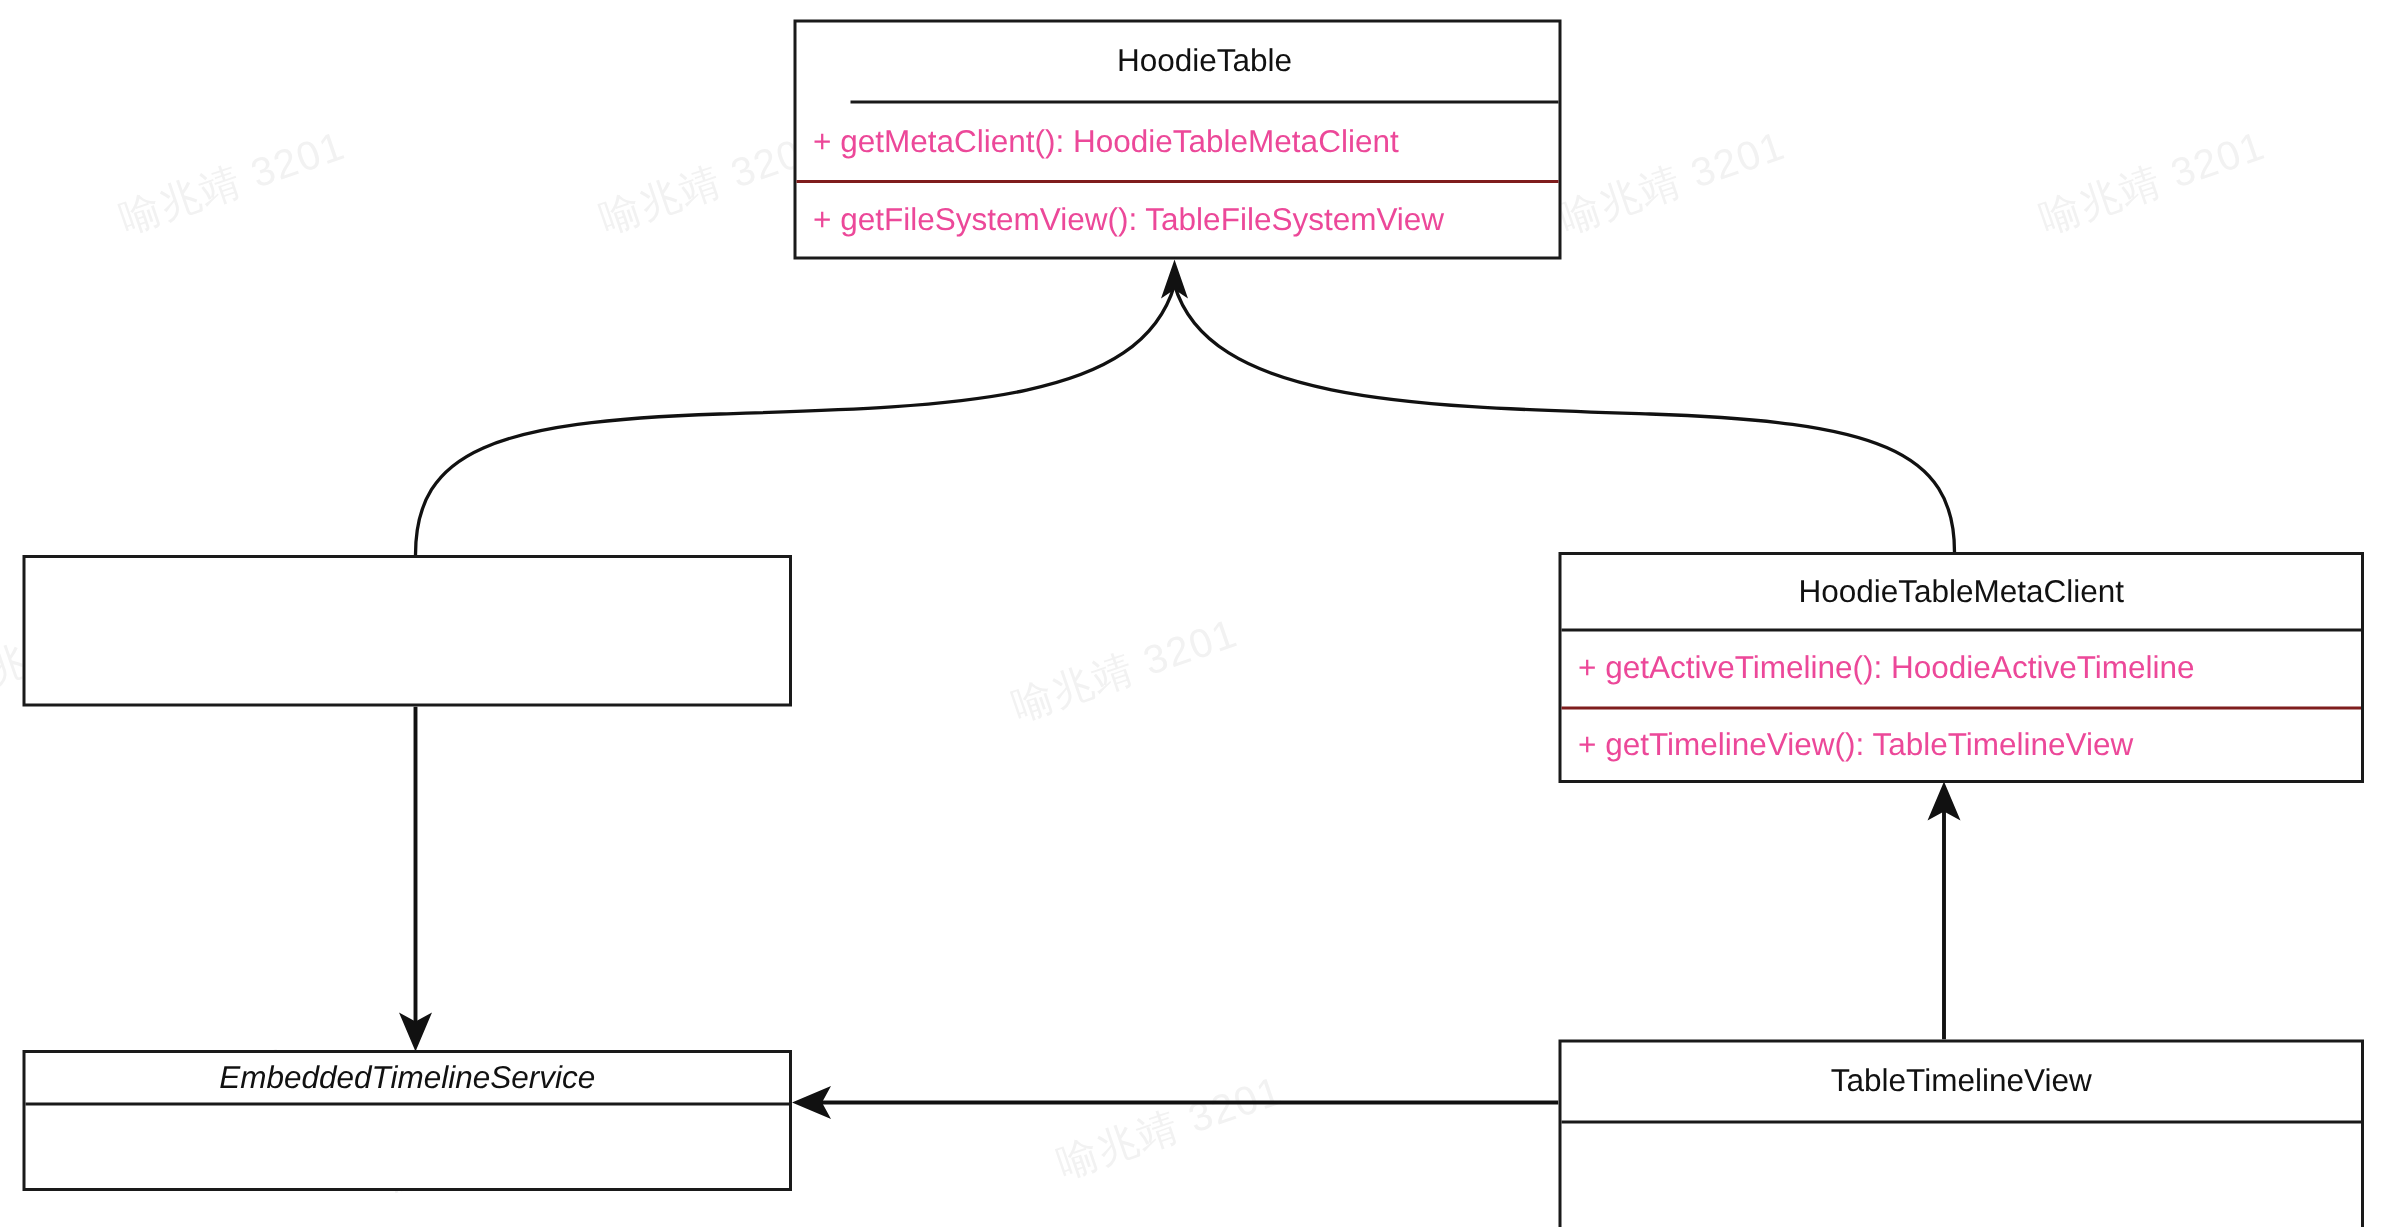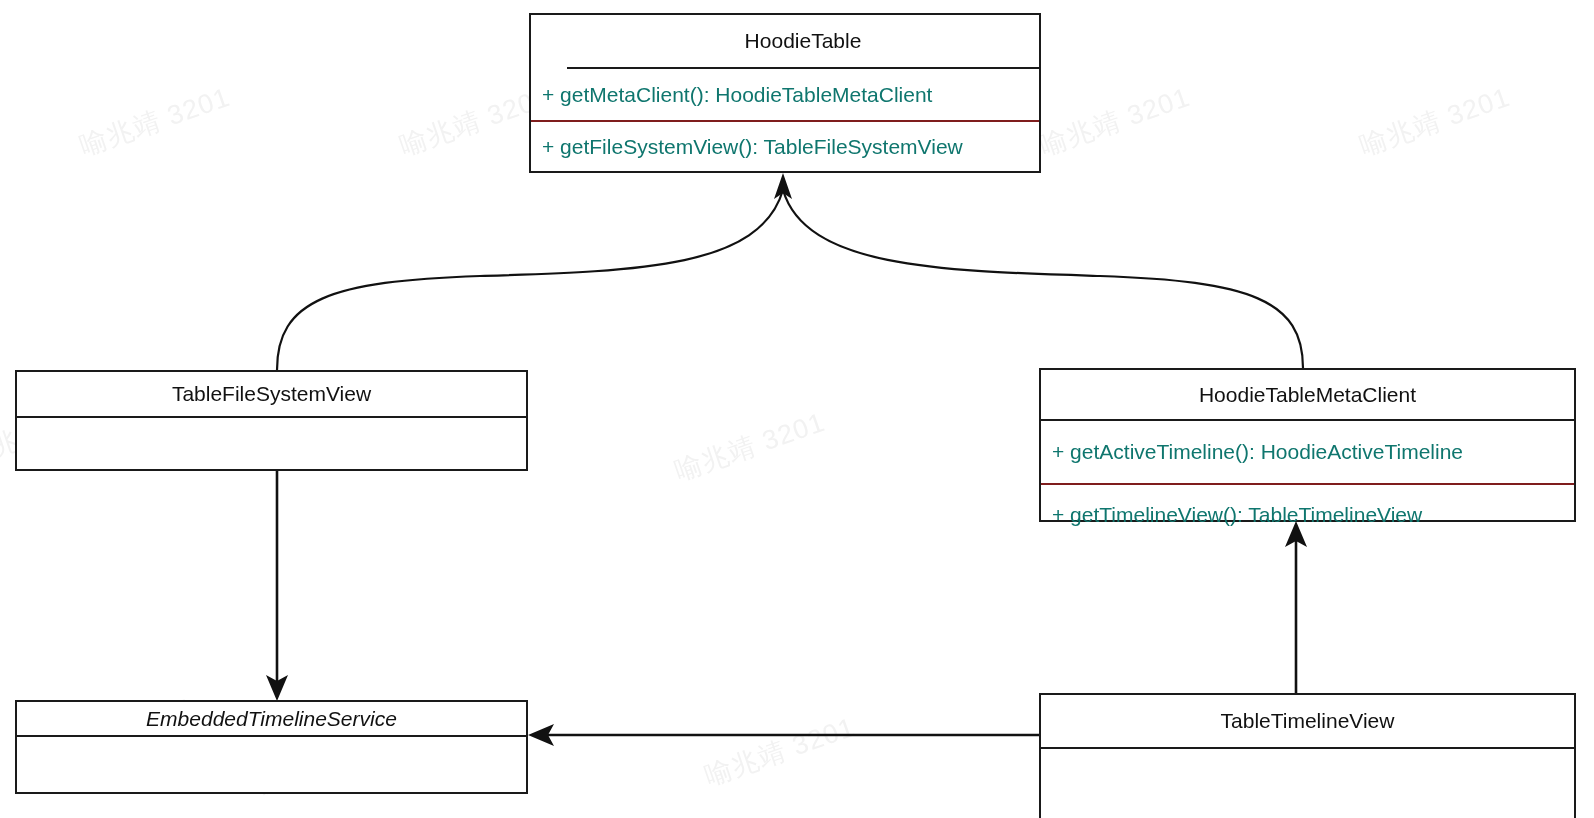--- a/index.html
+++ b/index.html
@@ -66,21 +66,21 @@
   }
   .uml-compartment {
     box-sizing: border-box;
   }
   .uml-member {
     box-sizing: border-box;
     display: flex;
     align-items: center;
     padding-left: 11px;
     font-size: 21px;
-    color: #0f766e;
+    color: #ec4899;
     white-space: nowrap;
   }
   .uml-member + .uml-member {
     border-top: 2px solid #7f1d1d;
   }
   .uml-empty {
     width: 100%;
     height: 100%;
   }
 
@@ -88,21 +88,21 @@
   #cls-hoodie-table        { left: 529px;  top: 13px;  width: 512px; height: 160px; }
   #cls-hoodie-table .uml-name      { height: 54px; margin-left: 36px; }
   #cls-hoodie-table .uml-member    { height: 51px; }
 
   #cls-table-fs-view       { left: 15px;   top: 370px; width: 513px; height: 101px; }
   #cls-table-fs-view .uml-name     { height: 46px; }
   #cls-table-fs-view .uml-compartment { height: 51px; }
 
   #cls-meta-client         { left: 1039px; top: 368px; width: 537px; height: 154px; }
   #cls-meta-client .uml-name       { height: 51px; }
-  #cls-meta-client .uml-member     { height: 62px; }
+  #cls-meta-client .uml-member     { height: 50px; }
 
   #cls-embedded-timeline   { left: 15px;   top: 700px; width: 513px; height: 94px; }
   #cls-embedded-timeline .uml-name { height: 35px; font-style: italic; }
   #cls-embedded-timeline .uml-compartment { height: 55px; }
 
   #cls-table-timeline-view { left: 1039px; top: 693px; width: 537px; height: 143px; }
   #cls-table-timeline-view .uml-name { height: 54px; }
   #cls-table-timeline-view .uml-compartment { height: 67px; }
 </style>
 </head>
@@ -155,21 +155,20 @@
 
   <div class="uml-class" id="cls-hoodie-table">
     <div class="uml-name">HoodieTable</div>
     <div class="uml-compartment">
       <div class="uml-member">+ getMetaClient(): HoodieTableMetaClient</div>
       <div class="uml-member">+ getFileSystemView(): TableFileSystemView</div>
     </div>
   </div>
 
   <div class="uml-class" id="cls-table-fs-view">
-    <div class="uml-name">TableFileSystemView</div>
     <div class="uml-compartment">
       <div class="uml-empty"></div>
     </div>
   </div>
 
   <div class="uml-class" id="cls-meta-client">
     <div class="uml-name">HoodieTableMetaClient</div>
     <div class="uml-compartment">
       <div class="uml-member">+ getActiveTimeline(): HoodieActiveTimeline</div>
       <div class="uml-member">+ getTimelineView(): TableTimelineView</div>

